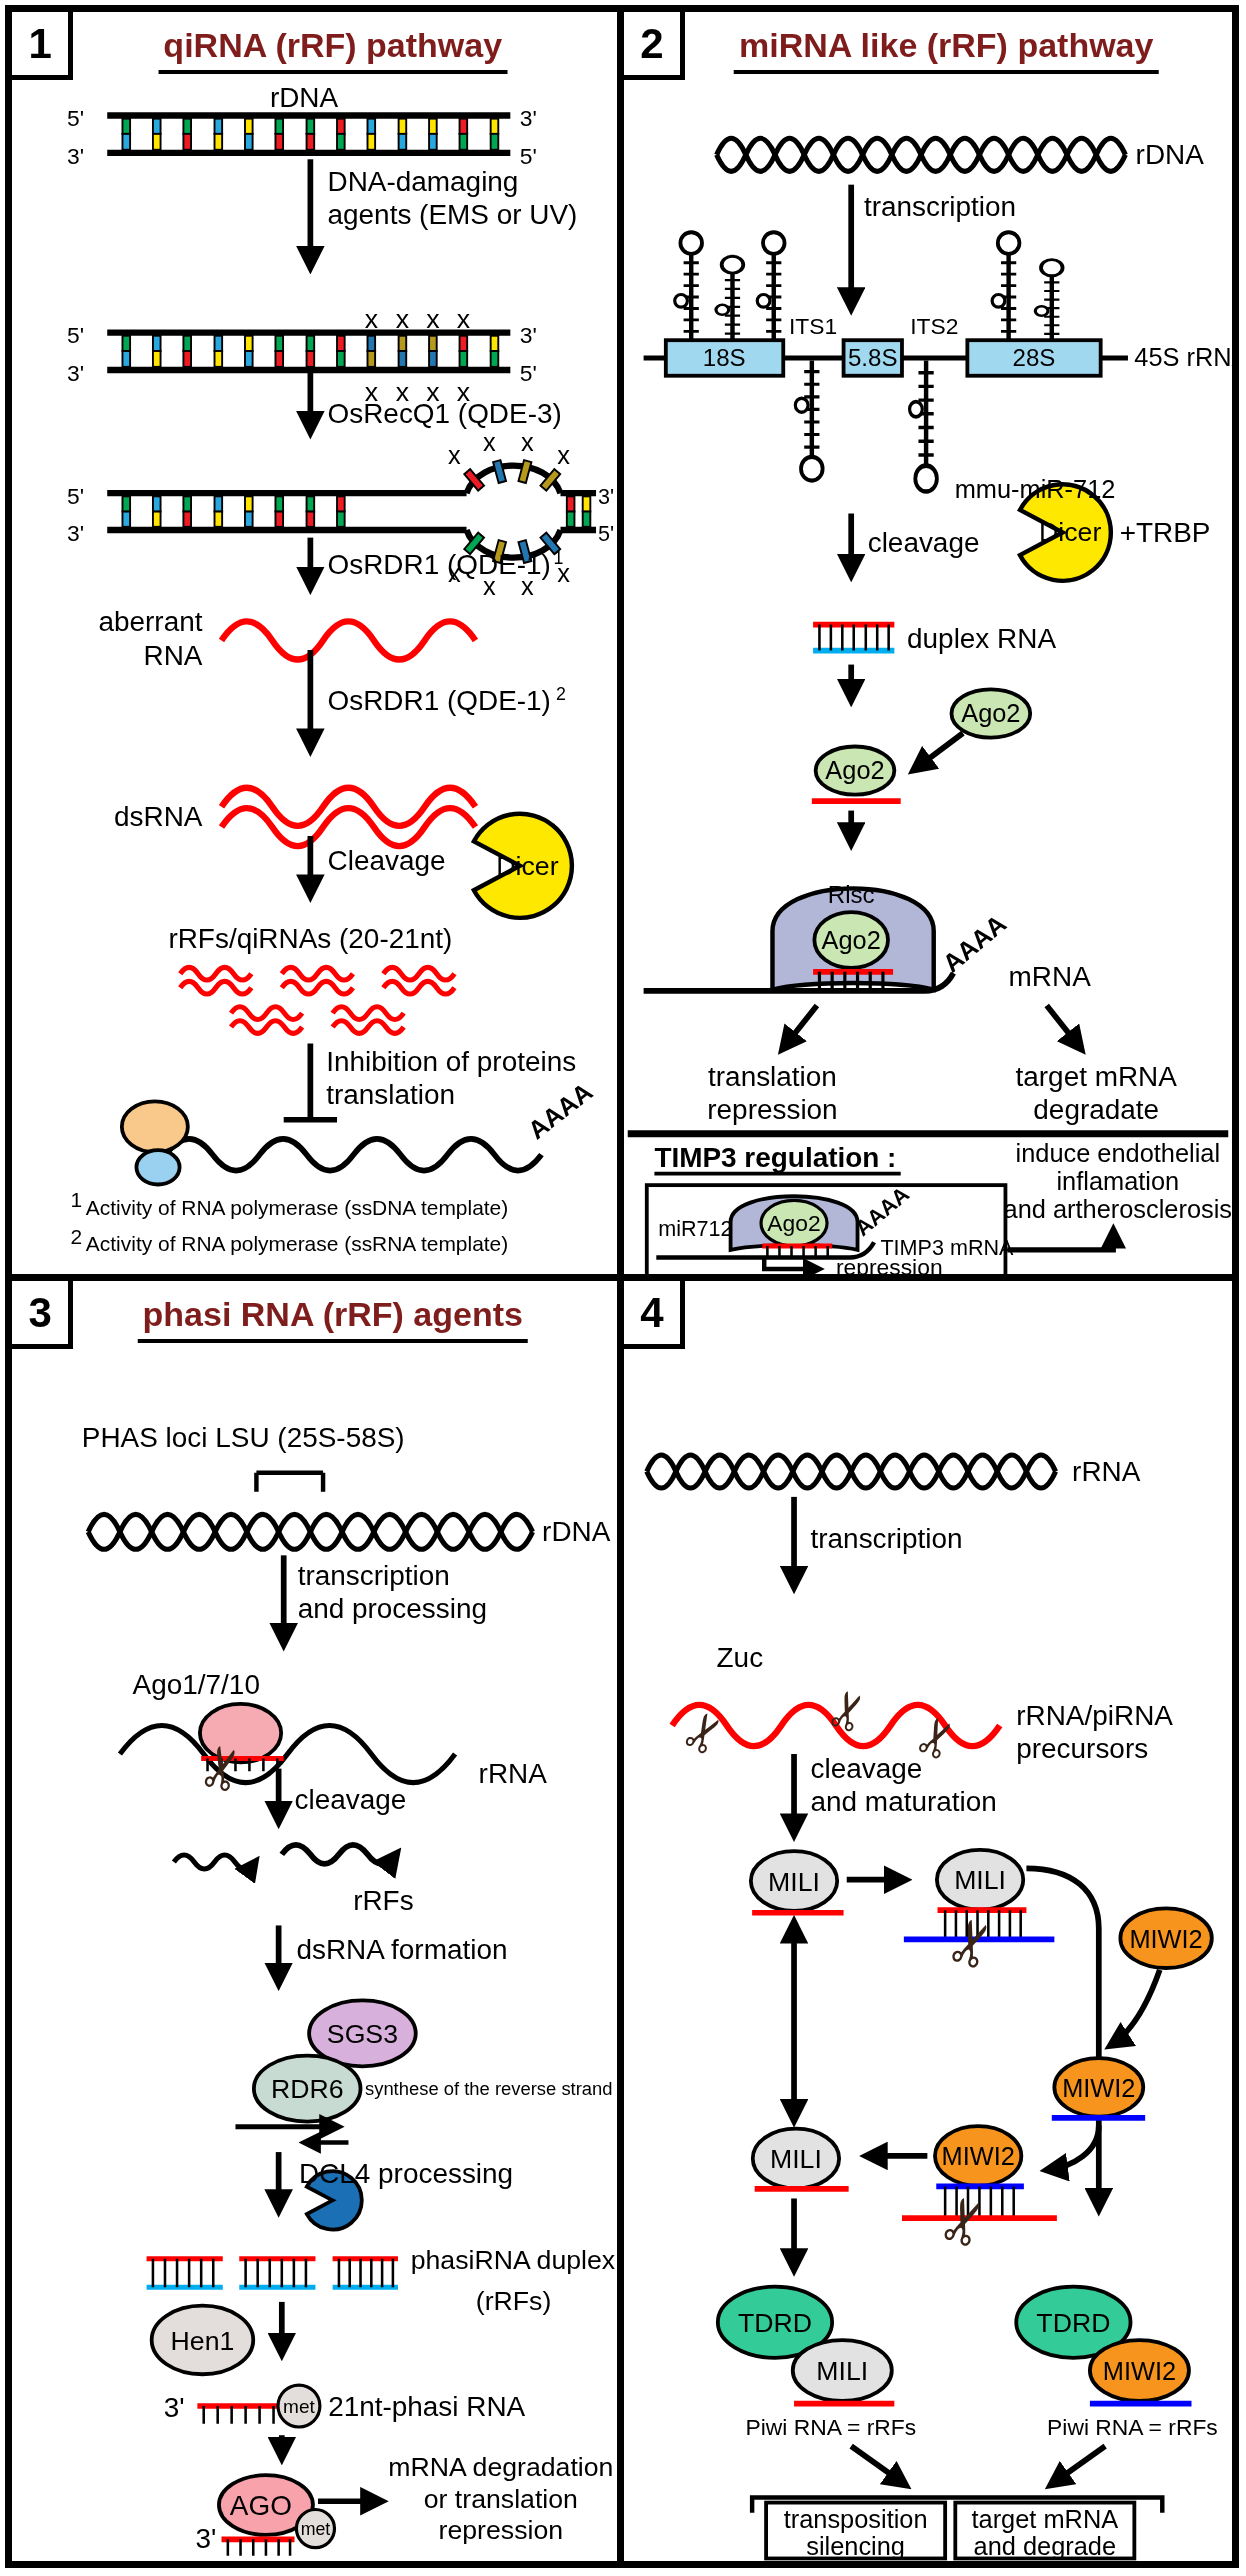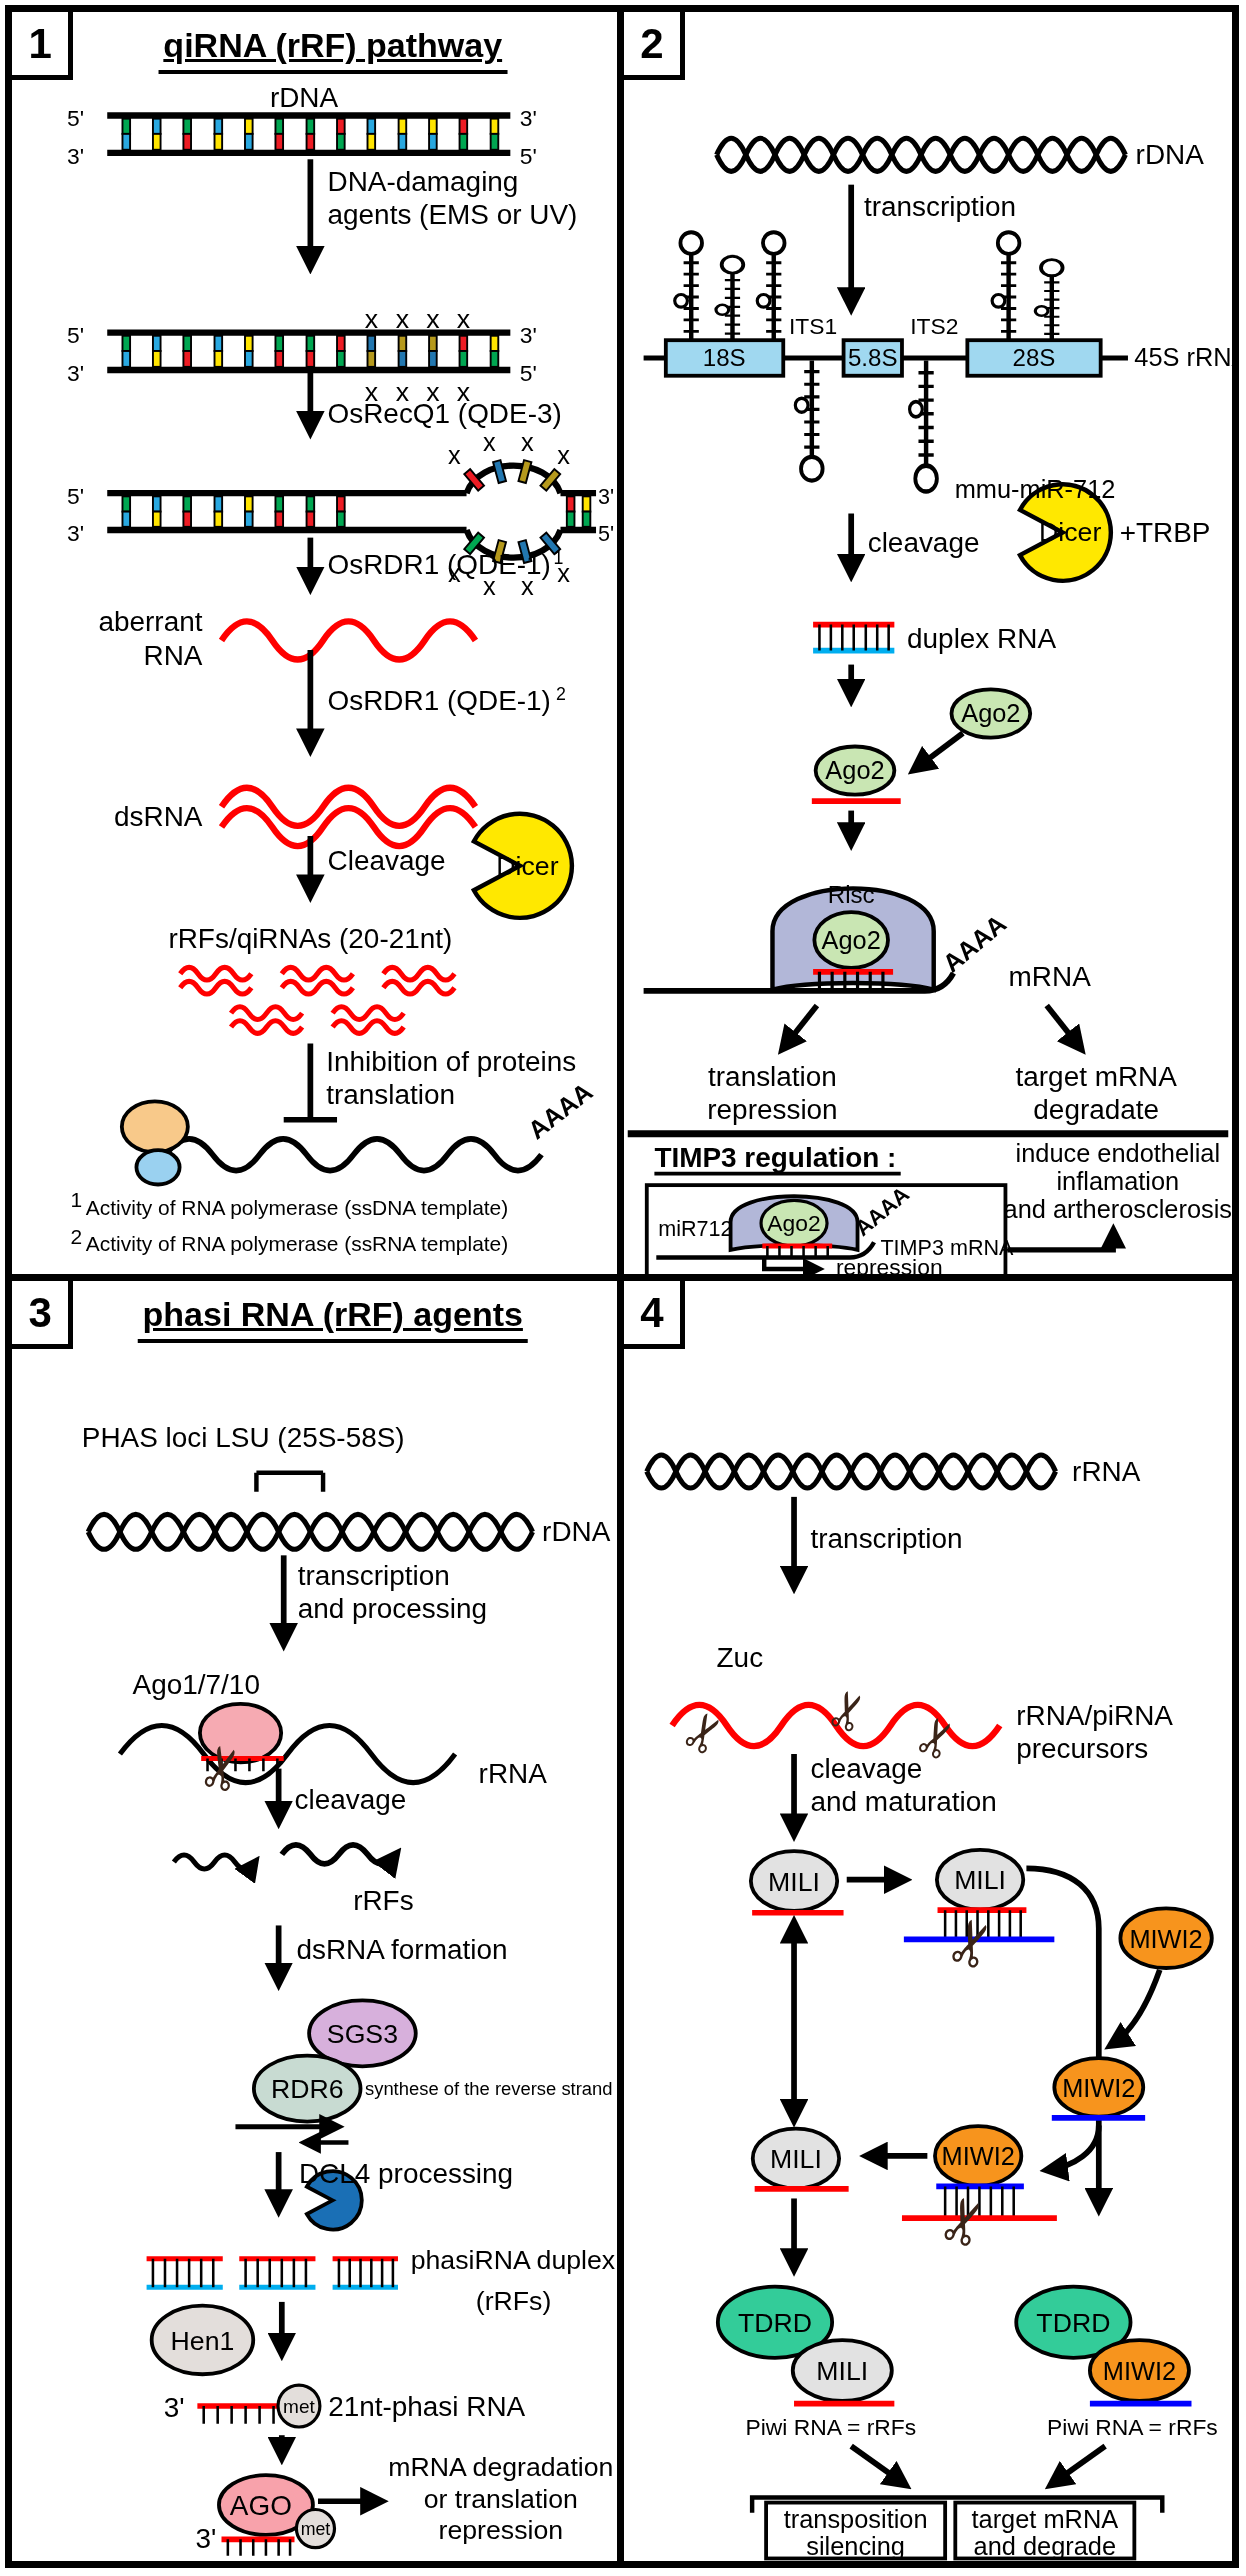--- a/index.html
+++ b/index.html
@@ -9,22 +9,22 @@
   #p1 { left:5.1px;   top:5.1px;    width:619px; height:1276px; }
   #p2 { left:617px; top:5.1px;    width:622px; height:1276px; }
   #p3 { left:5.1px;   top:1274px; width:619px; height:1294px; }
   #p4 { left:617px; top:1274px; width:622px; height:1294px; }
   .layer { position:absolute; left:0; top:0; width:100%; height:100%; }
   .numbox { position:absolute; left:0; top:0; width:56px; height:63px;
             border-right:5.7px solid #000; border-bottom:5.7px solid #000; background:#fff;
             display:flex; align-items:center; justify-content:center;
             font-size:42px; font-weight:700; color:#000; z-index:5; }
   .ptitle { position:absolute; top:14px; left:53%; transform:translateX(-50%);
-            font-size:34px; font-weight:700; color:#000000; white-space:nowrap;
-            border-bottom:4.4px solid #000; padding:0 5.1px 5.1px 5.1px; z-index:4;text-decoration:underline; }
+            font-size:34px; font-weight:700; color:#7f1d1d; white-space:nowrap;
+            border-bottom:4.4px solid #000; padding:0 5.1px 5.1px 5.1px; z-index:4; }
   svg text { font-family:"Liberation Sans", sans-serif; fill:#000; }
   .t28{font-size:28px}.t29{font-size:29px}.t30{font-size:30px}.t33{font-size:33px}
   .t34{font-size:34px}.t36{font-size:36px}.t38{font-size:38px}.t40{font-size:40px}
   .t42{font-size:42px}.t44{font-size:44px}
   .mid{text-anchor:middle}.end{text-anchor:end}.b{font-weight:700}
   .scis{fill:#3a2418}
 </style>
 </head>
 <body>
 
@@ -239,20 +239,21 @@
     <text class="t40 mid b" x="872" y="1742" transform="rotate(-38 872 1742)">AAAA</text>
     <text class="t33" x="92" y="1895"><tspan dy="-12">1</tspan><tspan dy="12" dx="6">Activity of RNA polymerase (ssDNA template)</tspan></text>
     <text class="t33" x="92" y="1952"><tspan dy="-12">2</tspan><tspan dy="12" dx="6">Activity of RNA polymerase (ssRNA template)</tspan></text>
   </svg>
 </div>
 
 <div class="panel" id="p2">
   <div class="numbox">
         <span>2</span>
       </div>
+  <div class="ptitle">miRNA like (rRF) pathway</div>
   <svg class="layer" viewBox="0 0 946 1988">
     <g stroke="#000" fill="none">
       <g stroke-width="8">
         <path d="M140 225 q23 -52 46 0 q23 52 46 0 q23 -52 46 0 q23 52 46 0 q23 -52 46 0 q23 52 46 0 q23 -52 46 0 q23 52 46 0 q23 -52 46 0 q23 52 46 0 q23 -52 46 0 q23 52 46 0 q23 -52 46 0 q23 52 46 0"></path>
         <path d="M140 225 q23 52 46 0 q23 -52 46 0 q23 52 46 0 q23 -52 46 0 q23 52 46 0 q23 -52 46 0 q23 52 46 0 q23 -52 46 0 q23 52 46 0 q23 -52 46 0 q23 52 46 0 q23 -52 46 0 q23 52 46 0 q23 -52 46 0"></path>
       </g>
       <path d="M352 272 V465" stroke-width="9" marker-end="url(#ah)"></path>
 
       <g>
         <path d="M25 545 H60 M245 545 H340 M432 545 H535 M745 545 H788" stroke-width="8"></path>

